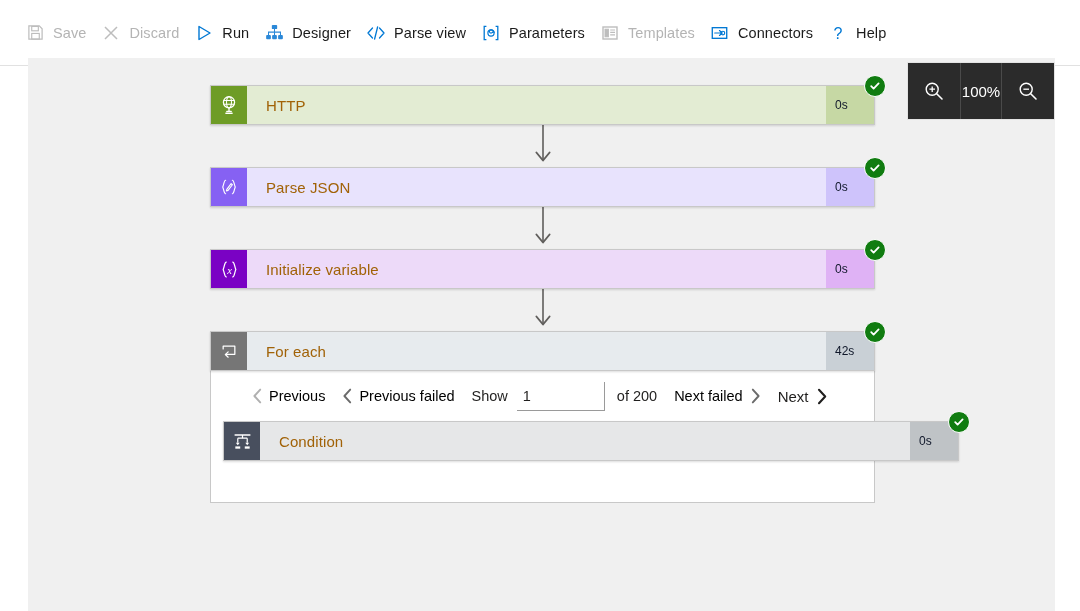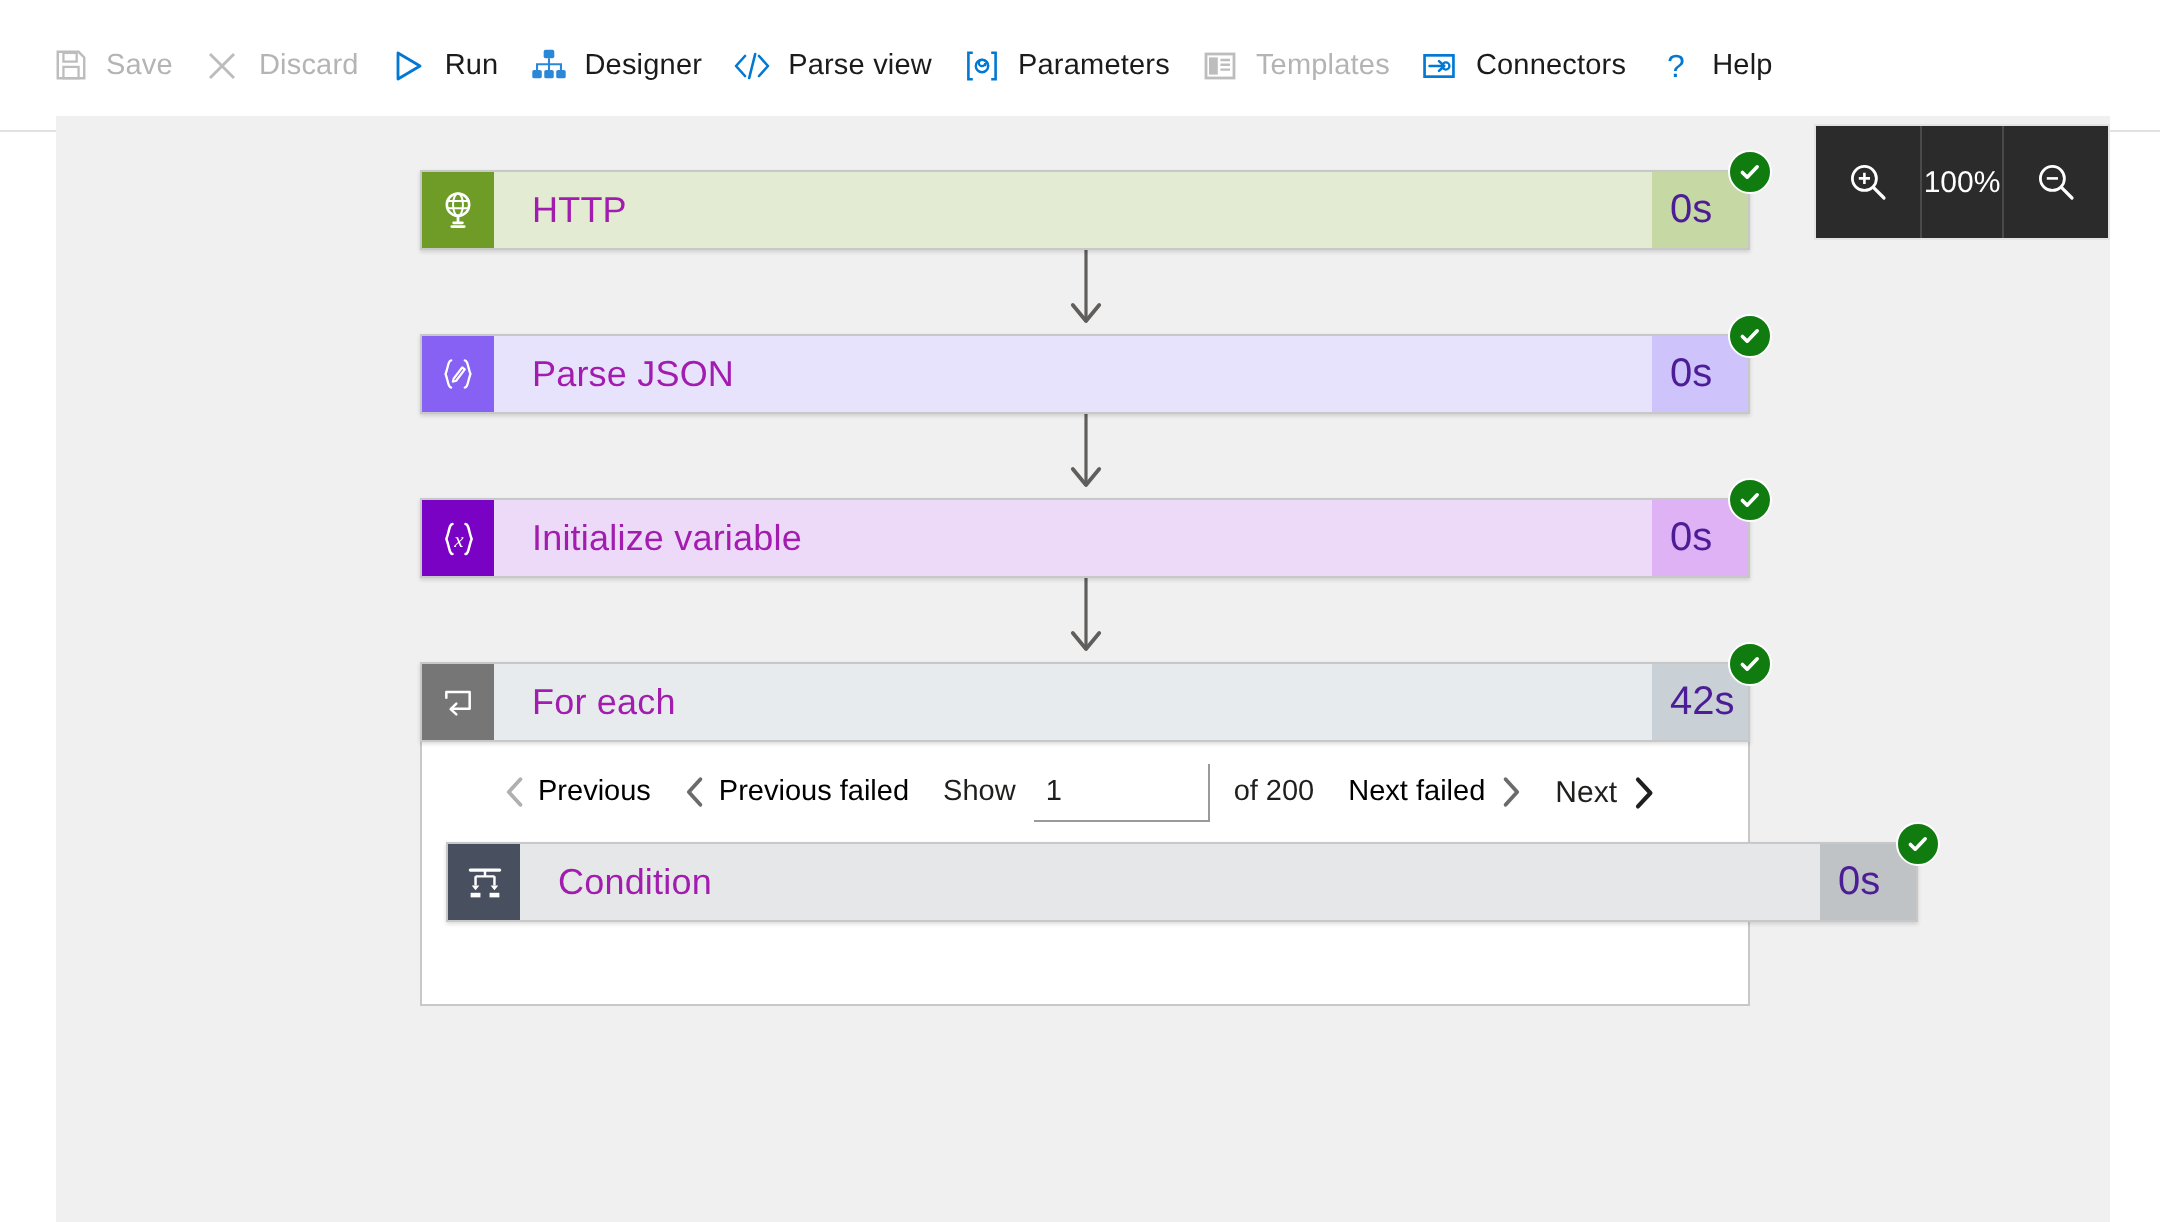--- a/index.html
+++ b/index.html
@@ -91,30 +91,30 @@
     cursor: pointer;
   }
   .card .ic {
     flex: 0 0 36px;
     display: flex; align-items: center; justify-content: center;
   }
   .card .nm {
     flex: 1 1 auto;
     display: flex; align-items: center;
     padding-left: 19px;
-    font-size: 18px;
-    color: #a21caf;
+    font-size: 15px;
+    color: #a16207;
     letter-spacing: .1px;
   }
   .card .dur {
     flex: 0 0 48px;
     display: flex; align-items: center;
     padding-left: 9px;
-    font-size: 20px;
-    color: #4c1d95;
+    font-size: 12px;
+    color: #0f172a;
   }
   .badge {
     position: absolute;
     right: -12px; top: -11px;
     width: 22px; height: 22px;
     border-radius: 50%;
     background: #107c10;
     border: 1.5px solid #ffffff;
     display: flex; align-items: center; justify-content: center;
     z-index: 5;

